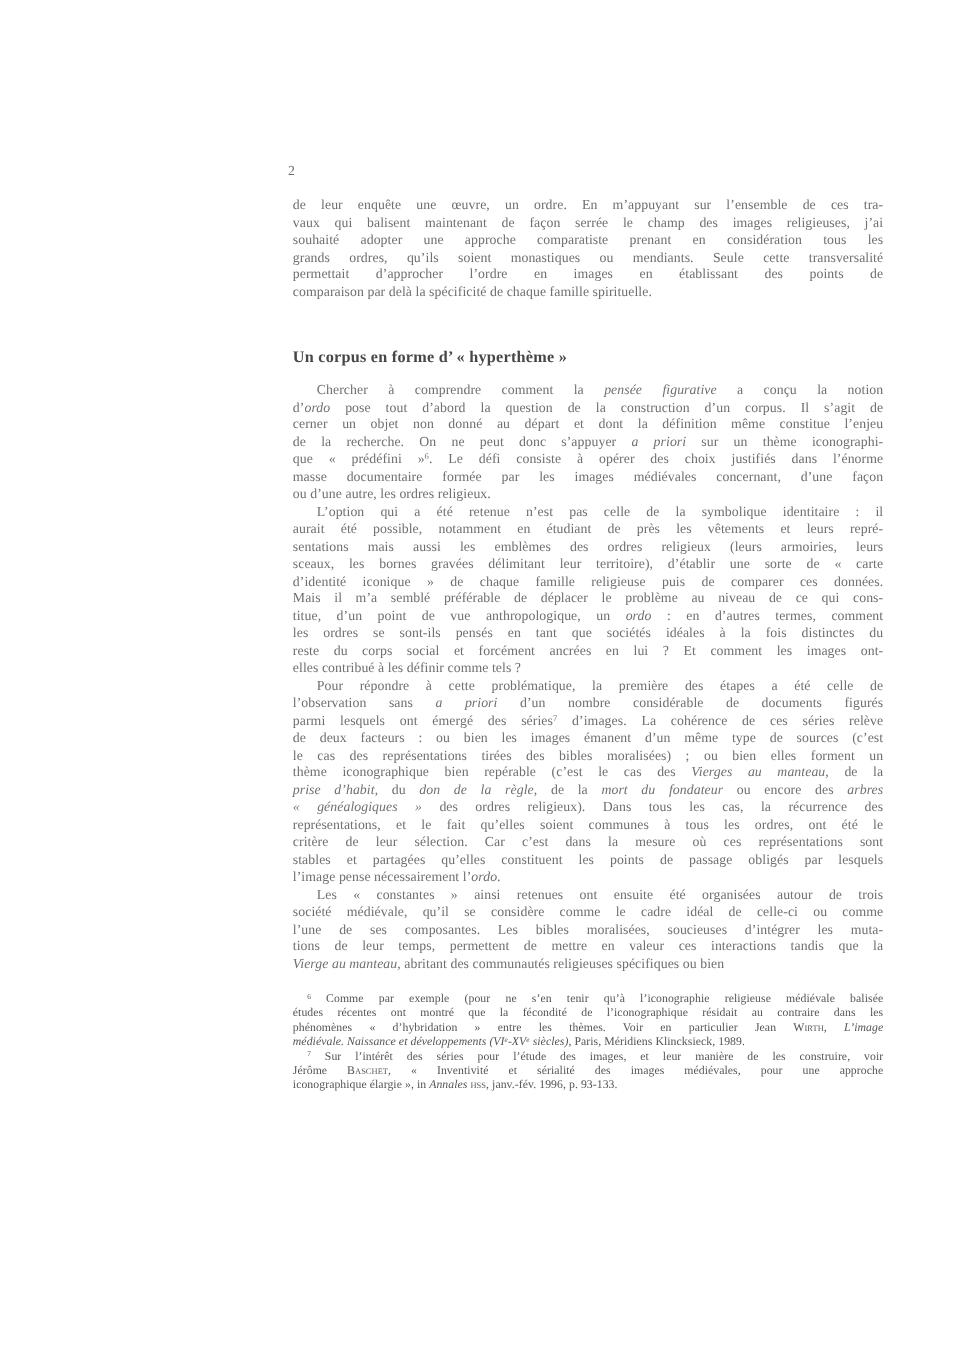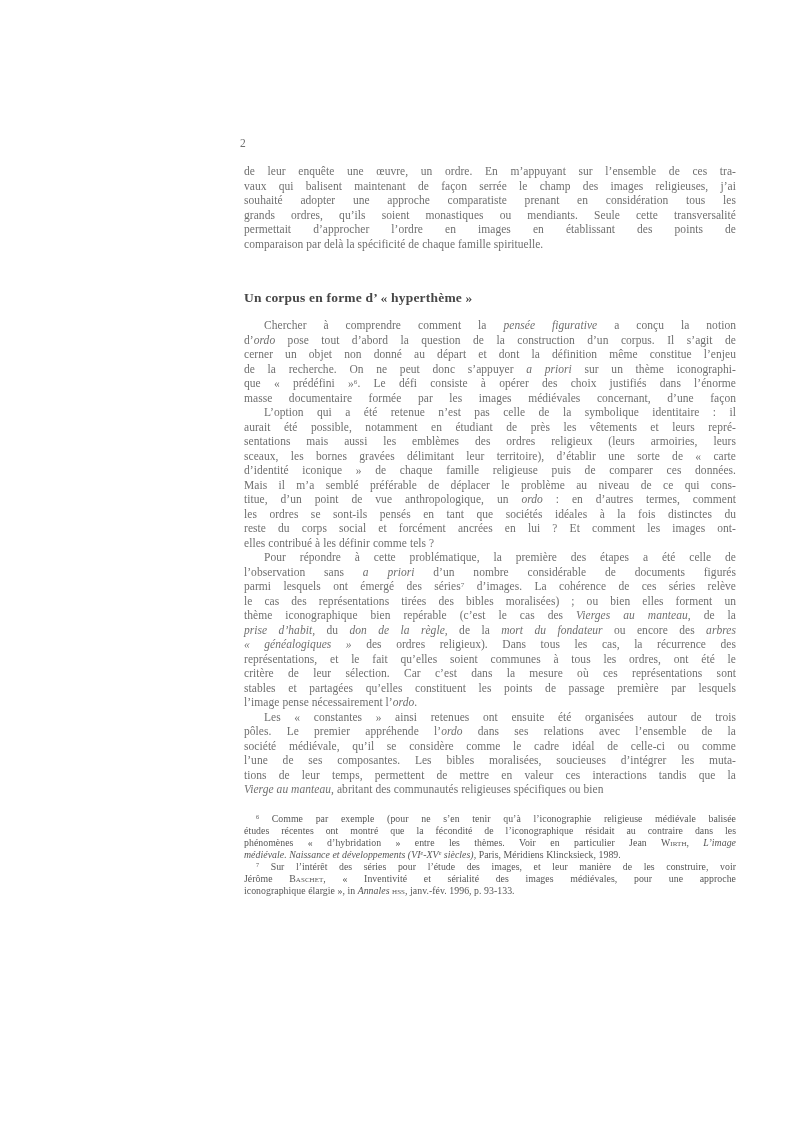--- a/index.html
+++ b/index.html
@@ -71,49 +71,50 @@
       </div>
     <h2 class="heading">Un corpus en forme d’ « hyperthème »</h2>
     <div class="body-block">
         <div>
           <div class="ln ind"><span>Chercher à comprendre comment la </span><span class="s-i">pensée figurative</span><span> a conçu la notion</span></div>
           <div class="ln"><span>d’</span><span class="s-i">ordo</span><span> pose tout d’abord la question de la construction d’un corpus. Il s’agit de</span></div>
           <div class="ln"><span>cerner un objet non donné au départ et dont la définition même constitue l’enjeu</span></div>
           <div class="ln"><span>de la recherche. On ne peut donc s’appuyer </span><span class="s-i">a priori</span><span> sur un thème iconographi-</span></div>
           <div class="ln"><span>que « prédéfini »</span><span class="s-u">6</span><span>. Le défi consiste à opérer des choix justifiés dans l’énorme</span></div>
           <div class="ln"><span>masse documentaire formée par les images médiévales concernant, d’une façon</span></div>
+          <div class="ln last"><span>ou d’une autre, les ordres religieux.</span></div>
         </div>
         <div>
           <div class="ln ind"><span>L’option qui a été retenue n’est pas celle de la symbolique identitaire : il</span></div>
           <div class="ln"><span>aurait été possible, notamment en étudiant de près les vêtements et leurs repré-</span></div>
           <div class="ln"><span>sentations mais aussi les emblèmes des ordres religieux (leurs armoiries, leurs</span></div>
           <div class="ln"><span>sceaux, les bornes gravées délimitant leur territoire), d’établir une sorte de « carte</span></div>
           <div class="ln"><span>d’identité iconique » de chaque famille religieuse puis de comparer ces données.</span></div>
           <div class="ln"><span>Mais il m’a semblé préférable de déplacer le problème au niveau de ce qui cons-</span></div>
           <div class="ln"><span>titue, d’un point de vue anthropologique, un </span><span class="s-i">ordo</span><span> : en d’autres termes, comment</span></div>
           <div class="ln"><span>les ordres se sont-ils pensés en tant que sociétés idéales à la fois distinctes du</span></div>
           <div class="ln"><span>reste du corps social et forcément ancrées en lui ? Et comment les images ont-</span></div>
           <div class="ln last"><span>elles contribué à les définir comme tels ?</span></div>
         </div>
         <div>
           <div class="ln ind"><span>Pour répondre à cette problématique, la première des étapes a été celle de</span></div>
           <div class="ln"><span>l’observation sans </span><span class="s-i">a priori</span><span> d’un nombre considérable de documents figurés</span></div>
           <div class="ln"><span>parmi lesquels ont émergé des séries</span><span class="s-u">7</span><span> d’images. La cohérence de ces séries relève</span></div>
+          <div class="ln"><span>de deux facteurs : ou bien les images émanent d’un même type de sources (c’est</span></div>
           <div class="ln"><span>le cas des représentations tirées des bibles moralisées) ; ou bien elles forment un</span></div>
           <div class="ln"><span>thème iconographique bien repérable (c’est le cas des </span><span class="s-i">Vierges au manteau</span><span>, de la</span></div>
           <div class="ln"><span class="s-i">prise d’habit</span><span>, du </span><span class="s-i">don de la règle</span><span>, de la </span><span class="s-i">mort du fondateur</span><span> ou encore des </span><span class="s-i">arbres</span></div>
           <div class="ln"><span class="s-i">« généalogiques »</span><span> des ordres religieux). Dans tous les cas, la récurrence des</span></div>
           <div class="ln"><span>représentations, et le fait qu’elles soient communes à tous les ordres, ont été le</span></div>
           <div class="ln"><span>critère de leur sélection. Car c’est dans la mesure où ces représentations sont</span></div>
-          <div class="ln"><span>stables et partagées qu’elles constituent les points de passage première par lesquels</span></div>
+          <div class="ln"><span>stables et partagées qu’elles constituent les points de passage obligés par lesquels</span></div>
           <div class="ln last"><span>l’image pense nécessairement l’</span><span class="s-i">ordo</span><span>.</span></div>
         </div>
         <div>
           <div class="ln ind"><span>Les « constantes » ainsi retenues ont ensuite été organisées autour de trois</span></div>
-          <div class="ln"><span>pôles. Le premier appréhende l’</span><span class="s-i">ordo</span><span> dans ses relations avec l’ensemble de la</span></div>
           <div class="ln"><span>société médiévale, qu’il se considère comme le cadre idéal de celle-ci ou comme</span></div>
           <div class="ln"><span>l’une de ses composantes. Les bibles moralisées, soucieuses d’intégrer les muta-</span></div>
           <div class="ln"><span>tions de leur temps, permettent de mettre en valeur ces interactions tandis que la</span></div>
           <div class="ln last"><span class="s-i">Vierge au manteau</span><span>, abritant des communautés religieuses spécifiques ou bien</span></div>
         </div>
       </div>
     <div class="footnotes">
         <div>
           <div class="ln ind"><span class="s-u">6</span><span> Comme par exemple (pour ne s’en tenir qu’à l’iconographie religieuse médiévale balisée</span></div>
           <div class="ln"><span>études récentes ont montré que la fécondité de l’iconographique résidait au contraire dans les</span></div>

